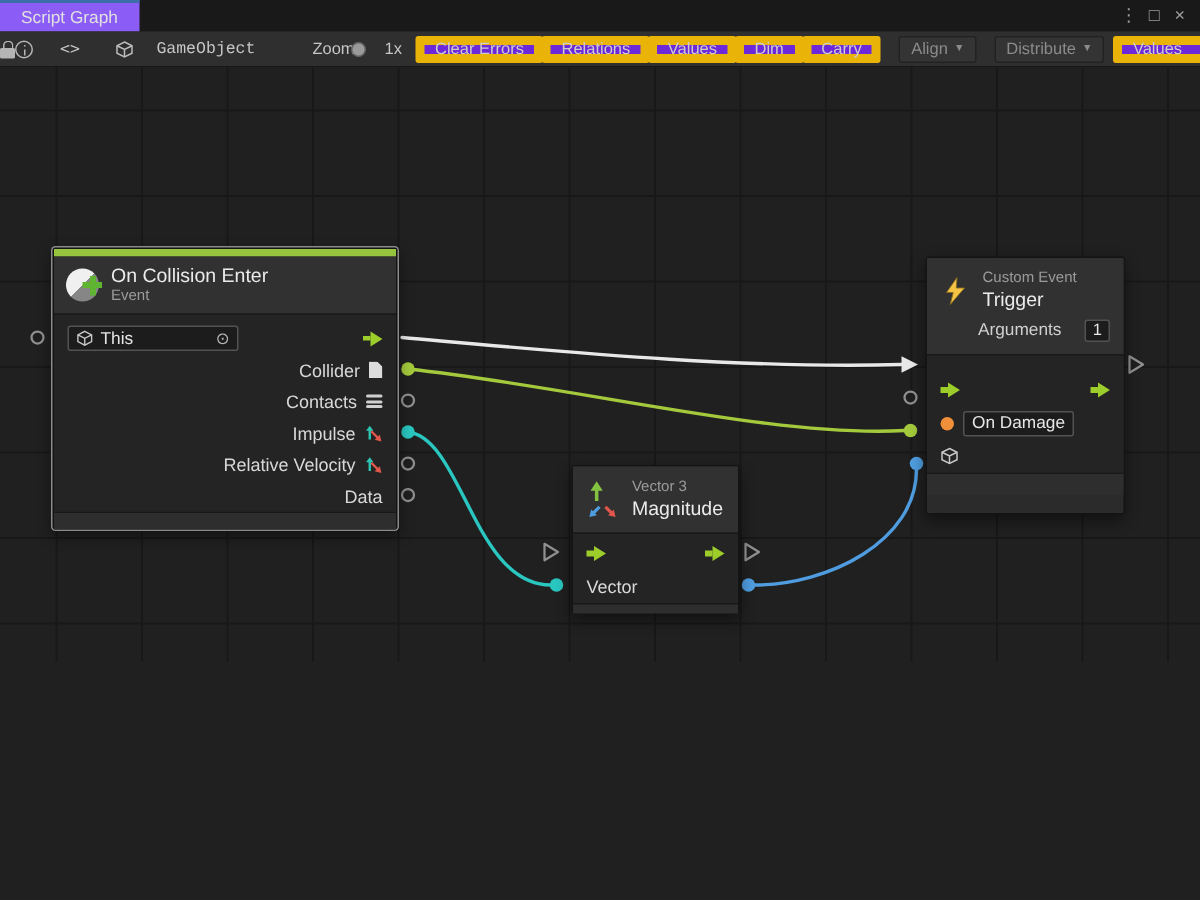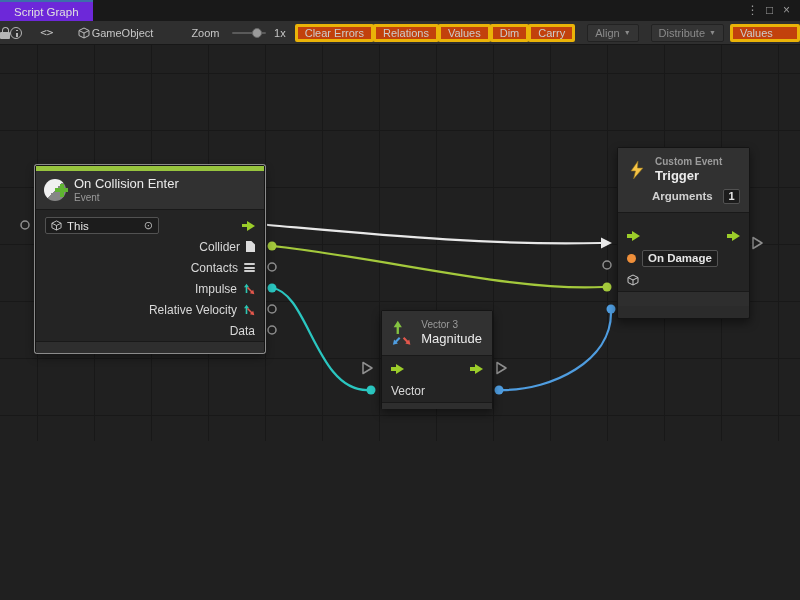--- a/index.html
+++ b/index.html
@@ -3,49 +3,49 @@
 <meta charset="utf-8">
 <style>
   * { margin:0; padding:0; box-sizing:border-box; }
   html,body { width:800px; height:600px; overflow:hidden; background:#181818;
     font-family:"Liberation Sans", sans-serif; user-select:none; }
   #app { position:relative; width:800px; height:600px; overflow:hidden; background:#202020; }
 
   
   .titlebar { position:absolute; top:0; left:0; right:0; height:21px; background:#191919;
     display:flex; align-items:flex-end; }
-  .tab { height:21px; display:flex; align-items:center; padding:0 14px; background:#6d28d9;
+  .tab { height:21px; display:flex; align-items:center; padding:0 14px; background:#8b5cf6;
     border-top:2px solid #3d6eaa; font-size:11.5px; color:#e0e0e0; }
   .win-controls { margin-left:auto; display:flex; align-items:center; height:21px; padding-right:5px; }
   .winbtn { width:17px; text-align:center; color:#9c9c9c; font-size:12px; line-height:21px; cursor:default; }
 
   
   .toolbar { position:absolute; top:21px; left:0; right:0; height:24px; background:#2f2f2f;
     border-bottom:1px solid #171717; display:flex; align-items:center; font-size:11px;
     color:#c6c6c6; overflow:hidden; white-space:nowrap; }
   .tb-ibtn { width:24px; height:24px; display:flex; align-items:center; justify-content:center; }
   .lock-icon { display:flex; flex-direction:column; align-items:center; }
   .lock-shackle { width:7px; height:5px; border:1.5px solid #b5b5b5; border-bottom:none; border-radius:4px 4px 0 0; }
   .lock-body { width:10px; height:7px; background:#b5b5b5; border-radius:1px; }
   .info-icon { width:12px; height:12px; border:1px solid #b5b5b5; border-radius:50%; position:relative; }
   .info-icon::before { content:""; position:absolute; left:4.8px; top:2.2px; width:1.6px; height:1.6px; background:#b5b5b5; }
   .info-icon::after  { content:""; position:absolute; left:4.8px; top:5px; width:1.6px; height:4px; background:#b5b5b5; }
   .tb-code { margin-left:18px; width:32px; height:18px; display:flex; align-items:center; justify-content:center;
     font-family:"DejaVu Sans Mono", monospace; font-size:11px; color:#c6c6c6; }
-  .tb-go { margin-left:24px; display:flex; align-items:flex-end; gap:2px; }
+  .tb-go { margin-left:24px; display:flex; align-items:flex-end; gap:15px;font-family:Liberation Mono, monospace; }
   .tb-label { color:#c6c6c6; }
   .zoom-label { margin-left:38px; }
   .slider { position:relative; width:82px; height:12px; margin-left:12px; }
   .slider-track { position:absolute; top:5px; left:0; right:0; height:2px; background:#5a5a5a; border-radius:1px; }
   .slider-knob { position:absolute; top:1px; right:4px; width:10px; height:10px; border-radius:50%;
     background:#9a9a9a; border:1px solid #666; }
   .zoom-value { margin-left:8px; }
   .tb-group { display:flex; margin-left:10px; }
-  .tb-push { height:18px; display:flex; align-items:center; padding:0 7px; background:#c2410c;
-    border:3px solid #eab308; border-radius:2px; margin-left:-1px; color:#cccccc;text-align:right; }
+  .tb-push { height:18px; display:flex; align-items:center; padding:0 7px; background:#6d28d9;
+    border:6px solid #eab308; border-radius:2px; margin-left:-1px; color:#cccccc;text-align:right; }
   .tb-drop { height:18px; display:flex; align-items:center; gap:4px; padding:0 7px; background:#343434;
     border:1px solid #222; border-radius:2px; margin-left:12px; color:#8b8b8b; }
   .tb-drop .dd-arrow { font-size:7px; color:#8b8b8b; }
   .tb-overv { margin-left:6px; min-width:70px; }
 
   
   .canvas { position:absolute; top:45px; left:0; width:800px; height:396px; overflow:hidden;
     background-color:#202020;
     background-image:
       linear-gradient(to right, #181818 1px, transparent 1px),
@@ -101,21 +101,21 @@
   .list-icon b { display:block; height:2px; background:#cfcfcf; border-radius:1px; }
 
   
   #node-magnitude { left:381px; top:265px; width:112px; height:99px; }
   #node-magnitude .node-header { height:44px; }
   #node-magnitude .node-body { padding-top:2px; }
   #node-magnitude .row { height:22px; }
   #node-magnitude .node-footer { height:7px; }
 
   
-  #node-trigger { left:617px; top:102px; width:133px; height:172px;font-weight:bold; }
+  #node-trigger { left:617px; top:126px; width:133px; height:172px; }
   #node-trigger .node-header { height:64px; flex-direction:column; align-items:stretch; justify-content:center;
     gap:5px; padding:0 9px; }
   .ce-top { display:flex; align-items:center; gap:8px; }
   .ce-args { display:flex; align-items:center; justify-content:space-between; font-size:11.5px; color:#d0d0d0;margin-left:25px; }
   #node-trigger .node-body { padding-top:12px; }
   #node-trigger .row { height:22px; }
   #node-trigger .node-footer { height:15px; }
   .dot { width:9px; height:9px; border-radius:50%; flex:none; }
   .dot.orange { background:#ef8f3a; }
   .dot.grey { background:#b9c0c4; }

